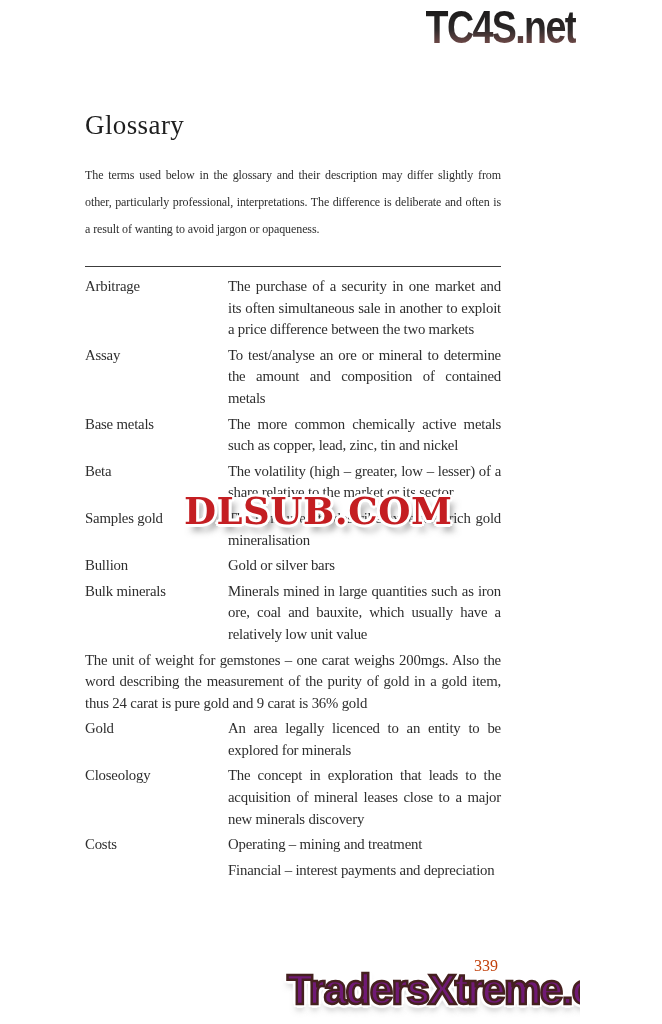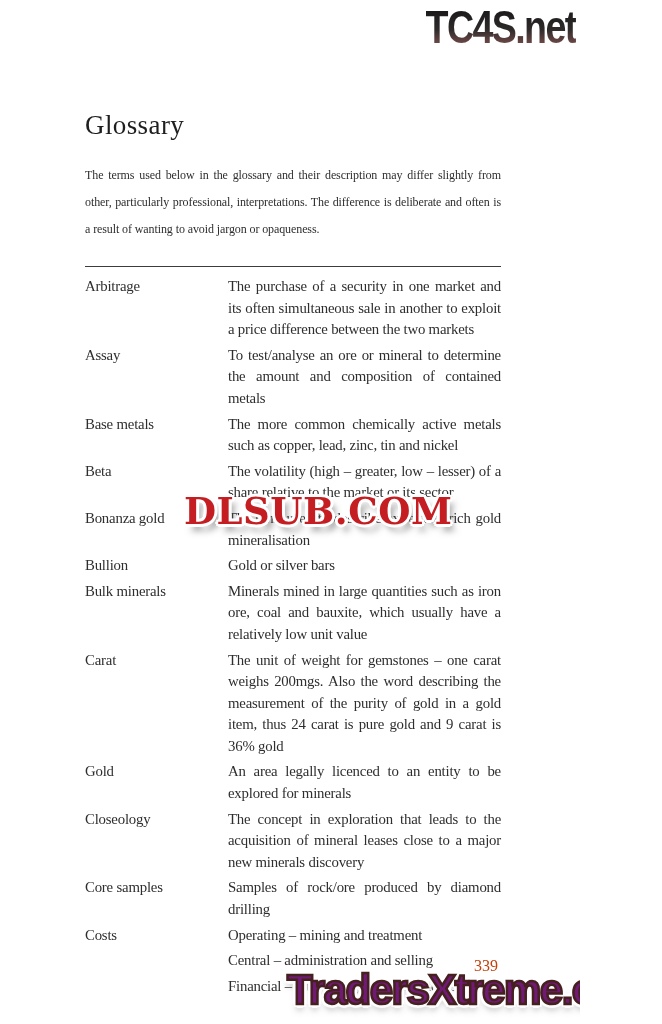--- a/index.html
+++ b/index.html
@@ -162,21 +162,21 @@
         </div>
 
         <div class="entry">
           <div class="term">Beta</div>
           <div class="definition">
             <p>The volatility (high – greater, low – lesser) of a share relative to the market or its sector</p>
           </div>
         </div>
 
         <div class="entry">
-          <div class="term">Bonanza gold</div>
+          <div class="term">Samples gold</div>
           <div class="definition">
             <p>The term used to describe extremely rich gold mineralisation</p>
           </div>
         </div>
 
         <div class="entry">
           <div class="term">Bullion</div>
           <div class="definition">
             <p>Gold or silver bars</p>
           </div>
@@ -184,53 +184,45 @@
 
         <div class="entry">
           <div class="term">Bulk minerals</div>
           <div class="definition">
             <p>Minerals mined in large quantities such as iron ore, coal and bauxite, which usually have a relatively low unit value</p>
           </div>
         </div>
 
 
         <div class="entry">
-          <div class="term">Carat</div>
           <div class="definition">
             <p>The unit of weight for gemstones – one carat weighs 200mgs. Also the word describing the measurement of the purity of gold in a gold item, thus 24 carat is pure gold and 9 carat is 36% gold</p>
           </div>
         </div>
 
 
         <div class="entry">
           <div class="term">Gold</div>
           <div class="definition">
             <p>An area legally licenced to an entity to be explored for minerals</p>
           </div>
         </div>
 
         <div class="entry">
           <div class="term">Closeology</div>
           <div class="definition">
             <p>The concept in exploration that leads to the acquisition of mineral leases close to a major new minerals discovery</p>
           </div>
         </div>
 
-        <div class="entry">
-          <div class="term">Core samples</div>
-          <div class="definition">
-            <p>Samples of rock/ore produced by diamond drilling</p>
-          </div>
-        </div>
 
         <div class="entry">
           <div class="term">Costs</div>
           <div class="definition">
             <p>Operating – mining and treatment</p>
-            <p>Central – administration and selling</p>
             <p>Financial – interest payments and depreciation</p>
           </div>
         </div>
       </div>
   </div>
 
   <div class="wm-center">DLSUB.COM</div>
 
   <div class="page-number">339</div>
 

